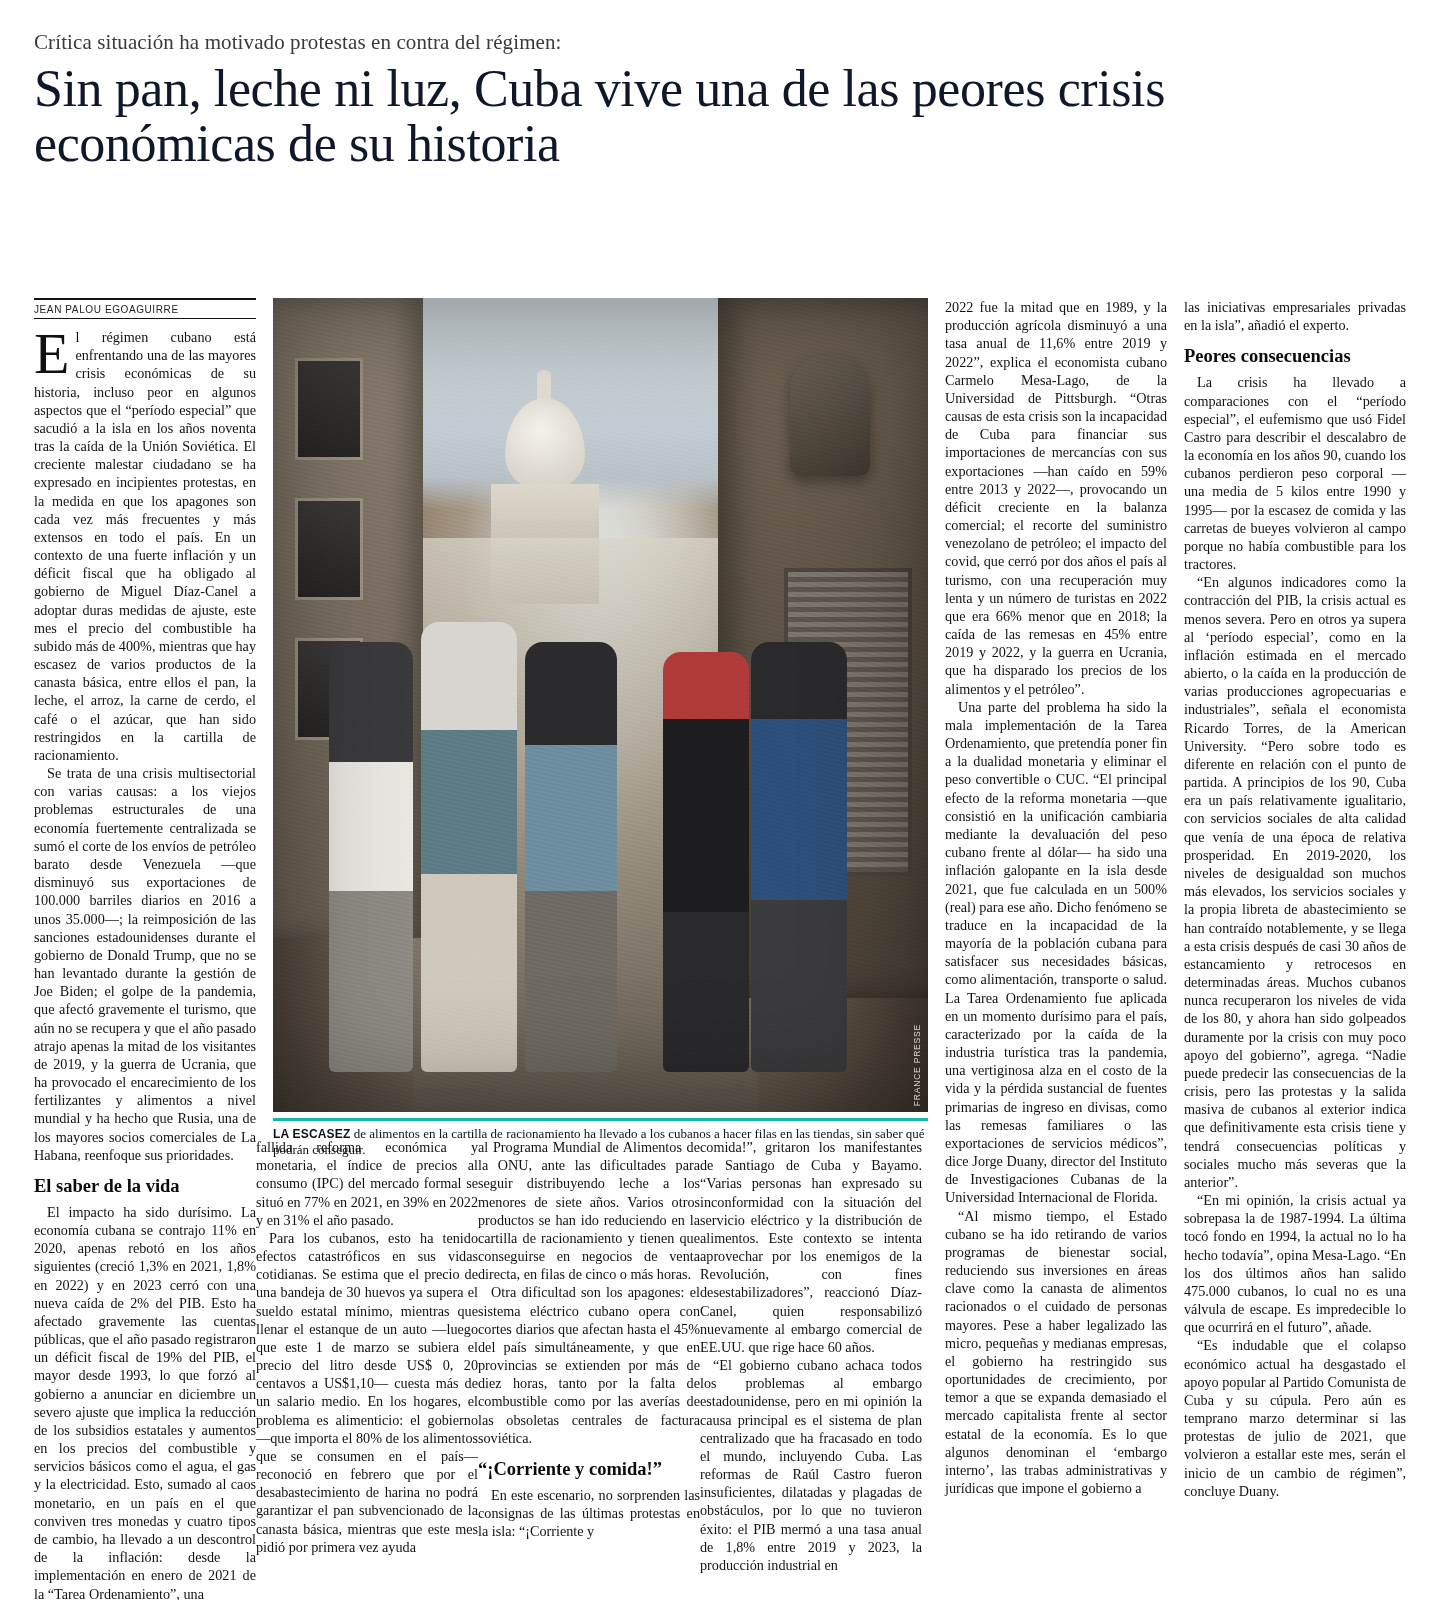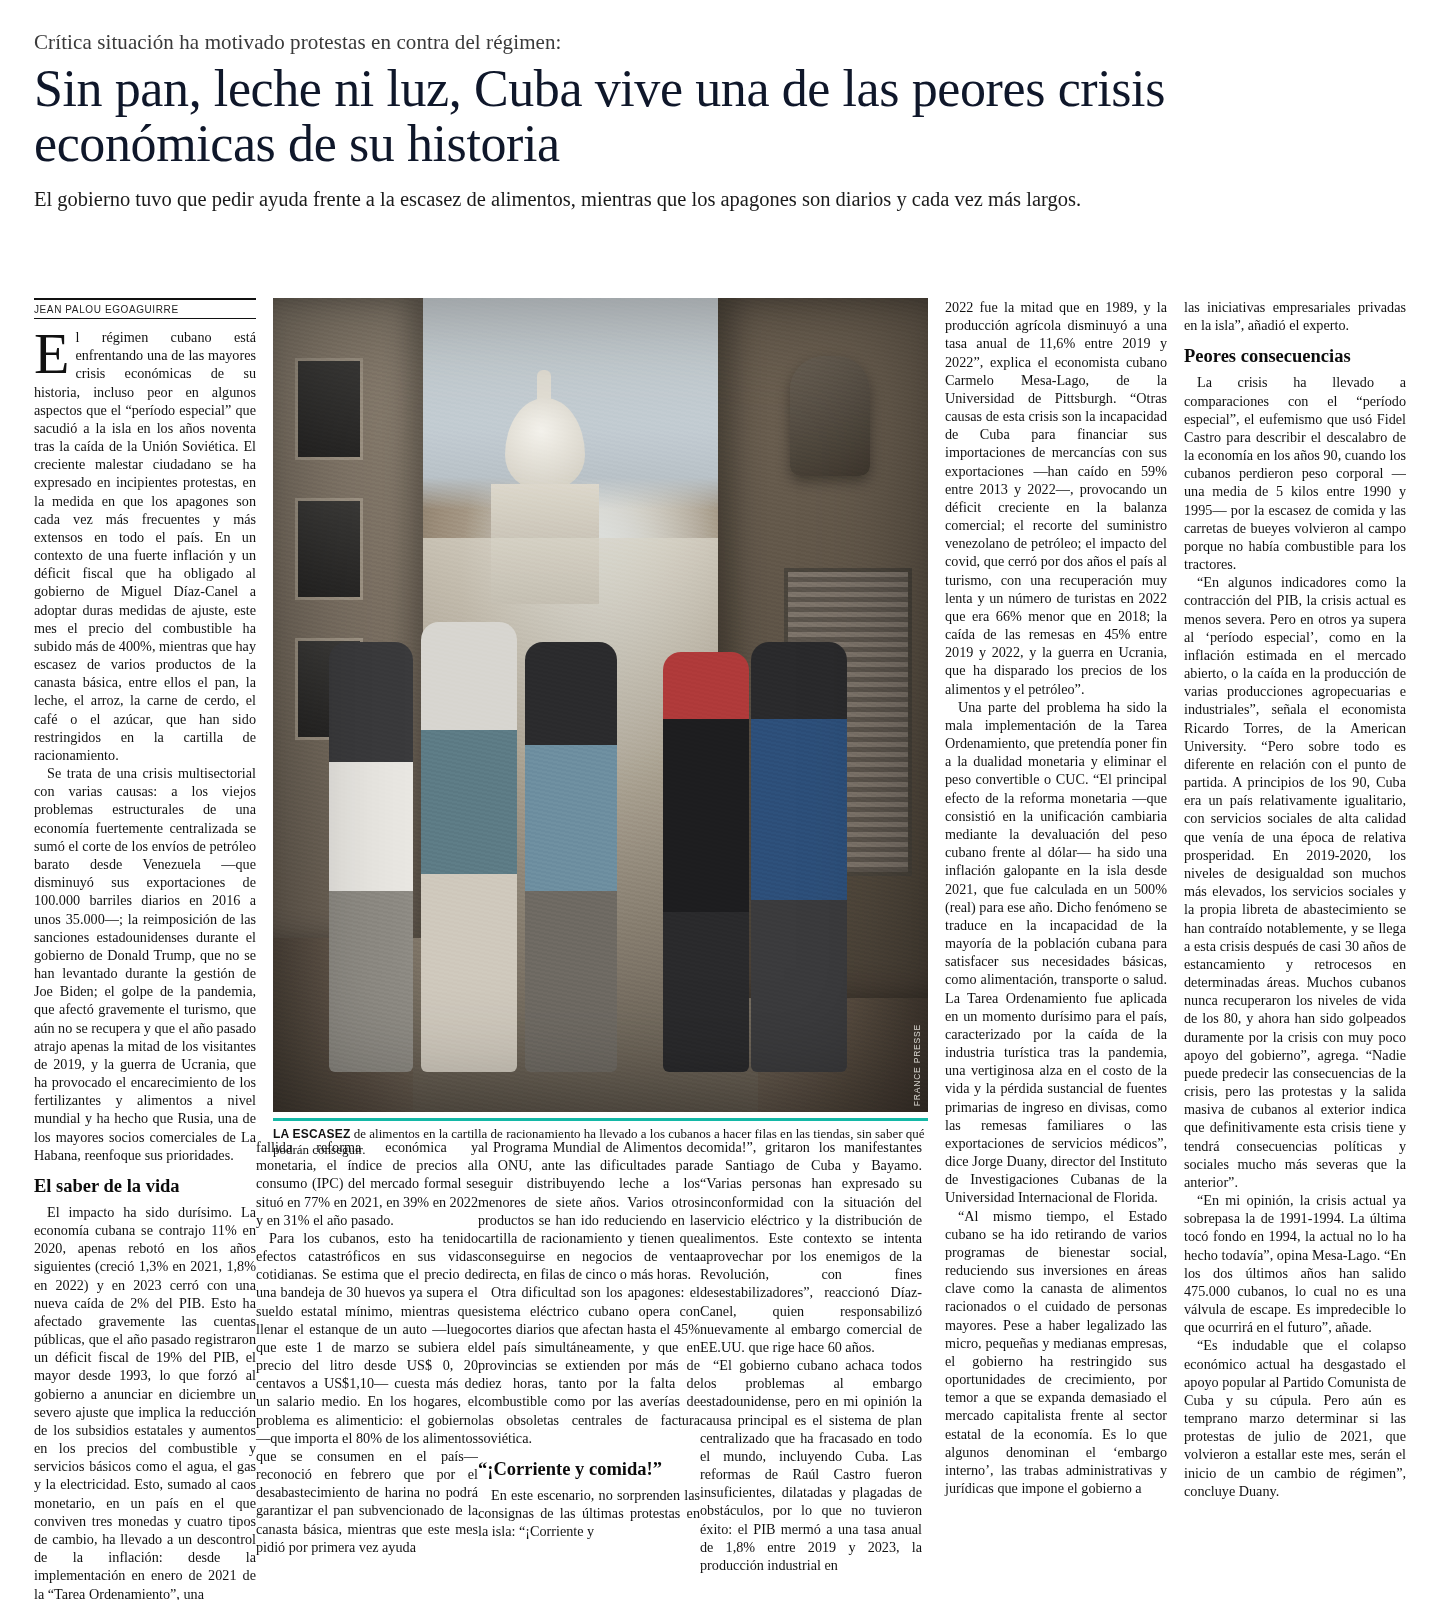--- a/index.html
+++ b/index.html
@@ -271,21 +271,20 @@
 
   .seg { display: block; }
 </style>
 </head>
 <body>
 
 <div class="page">
 
   <div class="kicker">Crítica situación ha motivado protestas en contra del régimen:</div>
   <h1 class="headline">Sin pan, leche ni luz, Cuba vive una de las peores crisis económicas de su historia</h1>
-  <div class="subhead">El gobierno tuvo que pedir ayuda frente a la escasez de alimentos, mientras que los apagones son diarios y cada vez más largos.</div>
 
   <div class="grid">
 
     <div class="col-inner">
       <div class="byline">JEAN PALOU EGOAGUIRRE</div>
       <p class="body dropcap-par nofirst">
           <span class="dropcap">E</span>
           <span class="seg">l régimen cubano está enfrentando una de las mayores crisis económicas de su historia, incluso peor en algunos aspectos que el “período especial” que sacudió a la isla en los años noventa tras la caída de la Unión Soviética. El creciente malestar ciudadano se ha expresado en incipientes protestas, en la medida en que los apagones son cada vez más frecuentes y más extensos en todo el país. En un contexto de una fuerte inflación y un déficit fiscal que ha obligado al gobierno de Miguel Díaz-Canel a adoptar duras medidas de ajuste, este mes el precio del combustible ha subido más de 400%, mientras que hay escasez de varios productos de la canasta básica, entre ellos el pan, la leche, el arroz, la carne de cerdo, el café o el azúcar, que han sido restringidos en la cartilla de racionamiento.</span>
         </p>
       <p class="body">Se trata de una crisis multisectorial con varias causas: a los viejos problemas estructurales de una economía fuertemente centralizada se sumó el corte de los envíos de petróleo barato desde Venezuela —que disminuyó sus exportaciones de 100.000 barriles diarios en 2016 a unos 35.000—; la reimposición de las sanciones estadounidenses durante el gobierno de Donald Trump, que no se han levantado durante la gestión de Joe Biden; el golpe de la pandemia, que afectó gravemente el turismo, que aún no se recupera y que el año pasado atrajo apenas la mitad de los visitantes de 2019, y la guerra de Ucrania, que ha provocado el encarecimiento de los fertilizantes y alimentos a nivel mundial y ha hecho que Rusia, una de los mayores socios comerciales de La Habana, reenfoque sus prioridades.</p>
@@ -328,21 +327,21 @@
       <p class="body nofirst">2022 fue la mitad que en 1989, y la producción agrícola disminuyó a una tasa anual de 11,6% entre 2019 y 2022”, explica el economista cubano Carmelo Mesa-Lago, de la Universidad de Pittsburgh. “Otras causas de esta crisis son la incapacidad de Cuba para financiar sus importaciones de mercancías con sus exportaciones —han caído en 59% entre 2013 y 2022—, provocando un déficit creciente en la balanza comercial; el recorte del suministro venezolano de petróleo; el impacto del covid, que cerró por dos años el país al turismo, con una recuperación muy lenta y un número de turistas en 2022 que era 66% menor que en 2018; la caída de las remesas en 45% entre 2019 y 2022, y la guerra en Ucrania, que ha disparado los precios de los alimentos y el petróleo”.</p>
       <p class="body">Una parte del problema ha sido la mala implementación de la Tarea Ordenamiento, que pretendía poner fin a la dualidad monetaria y eliminar el peso convertible o CUC. “El principal efecto de la reforma monetaria —que consistió en la unificación cambiaria mediante la devaluación del peso cubano frente al dólar— ha sido una inflación galopante en la isla desde 2021, que fue calculada en un 500% (real) para ese año. Dicho fenómeno se traduce en la incapacidad de la mayoría de la población cubana para satisfacer sus necesidades básicas, como alimentación, transporte o salud. La Tarea Ordenamiento fue aplicada en un momento durísimo para el país, caracterizado por la caída de la industria turística tras la pandemia, una vertiginosa alza en el costo de la vida y la pérdida sustancial de fuentes primarias de ingreso en divisas, como las remesas familiares o las exportaciones de servicios médicos”, dice Jorge Duany, director del Instituto de Investigaciones Cubanas de la Universidad Internacional de Florida.</p>
       <p class="body">“Al mismo tiempo, el Estado cubano se ha ido retirando de varios programas de bienestar social, reduciendo sus inversiones en áreas clave como la canasta de alimentos racionados o el cuidado de personas mayores. Pese a haber legalizado las micro, pequeñas y medianas empresas, el gobierno ha restringido sus oportunidades de crecimiento, por temor a que se expanda demasiado el mercado capitalista frente al sector estatal de la economía. Es lo que algunos denominan el ‘embargo interno’, las trabas administrativas y jurídicas que impone el gobierno a</p>
     </div>
 
     <div class="col-inner">
       <p class="body nofirst">las iniciativas empresariales privadas en la isla”, añadió el experto.</p>
       <h2 class="sect">Peores consecuencias</h2>
       <p class="body">La crisis ha llevado a comparaciones con el “período especial”, el eufemismo que usó Fidel Castro para describir el descalabro de la economía en los años 90, cuando los cubanos perdieron peso corporal —una media de 5 kilos entre 1990 y 1995— por la escasez de comida y las carretas de bueyes volvieron al campo porque no había combustible para los tractores.</p>
       <p class="body">“En algunos indicadores como la contracción del PIB, la crisis actual es menos severa. Pero en otros ya supera al ‘período especial’, como en la inflación estimada en el mercado abierto, o la caída en la producción de varias producciones agropecuarias e industriales”, señala el economista Ricardo Torres, de la American University. “Pero sobre todo es diferente en relación con el punto de partida. A principios de los 90, Cuba era un país relativamente igualitario, con servicios sociales de alta calidad que venía de una época de relativa prosperidad. En 2019-2020, los niveles de desigualdad son muchos más elevados, los servicios sociales y la propia libreta de abastecimiento se han contraído notablemente, y se llega a esta crisis después de casi 30 años de estancamiento y retrocesos en determinadas áreas. Muchos cubanos nunca recuperaron los niveles de vida de los 80, y ahora han sido golpeados duramente por la crisis con muy poco apoyo del gobierno”, agrega. “Nadie puede predecir las consecuencias de la crisis, pero las protestas y la salida masiva de cubanos al exterior indica que definitivamente esta crisis tiene y tendrá consecuencias políticas y sociales mucho más severas que la anterior”.</p>
-      <p class="body">“En mi opinión, la crisis actual ya sobrepasa la de 1991-1994. La última tocó fondo en 1994, la actual no lo ha hecho todavía”, opina Mesa-Lago. “En los dos últimos años han salido 475.000 cubanos, lo cual no es una válvula de escape. Es impredecible lo que ocurrirá en el futuro”, añade.</p>
+      <p class="body">“En mi opinión, la crisis actual ya sobrepasa la de 1987-1994. La última tocó fondo en 1994, la actual no lo ha hecho todavía”, opina Mesa-Lago. “En los dos últimos años han salido 475.000 cubanos, lo cual no es una válvula de escape. Es impredecible lo que ocurrirá en el futuro”, añade.</p>
       <p class="body">“Es indudable que el colapso económico actual ha desgastado el apoyo popular al Partido Comunista de Cuba y su cúpula. Pero aún es temprano marzo determinar si las protestas de julio de 2021, que volvieron a estallar este mes, serán el inicio de un cambio de régimen”, concluye Duany.</p>
     </div>
   </div>
 
   <div class="bottom">
     <div></div>
     <div class="col-inner">
       <p class="body nofirst">fallida reforma económica y monetaria, el índice de precios al consumo (IPC) del mercado formal se situó en 77% en 2021, en 39% en 2022 y en 31% el año pasado.</p>
       <p class="body">Para los cubanos, esto ha tenido efectos catastróficos en sus vidas cotidianas. Se estima que el precio de una bandeja de 30 huevos ya supera el sueldo estatal mínimo, mientras que llenar el estanque de un auto —luego que este 1 de marzo se subiera el precio del litro desde US$ 0, 20 centavos a US$1,10— cuesta más de un salario medio. En los hogares, el problema es alimenticio: el gobierno —que importa el 80% de los alimentos que se consumen en el país— reconoció en febrero que por el desabastecimiento de harina no podrá garantizar el pan subvencionado de la canasta básica, mientras que este mes pidió por primera vez ayuda</p>
     </div>

